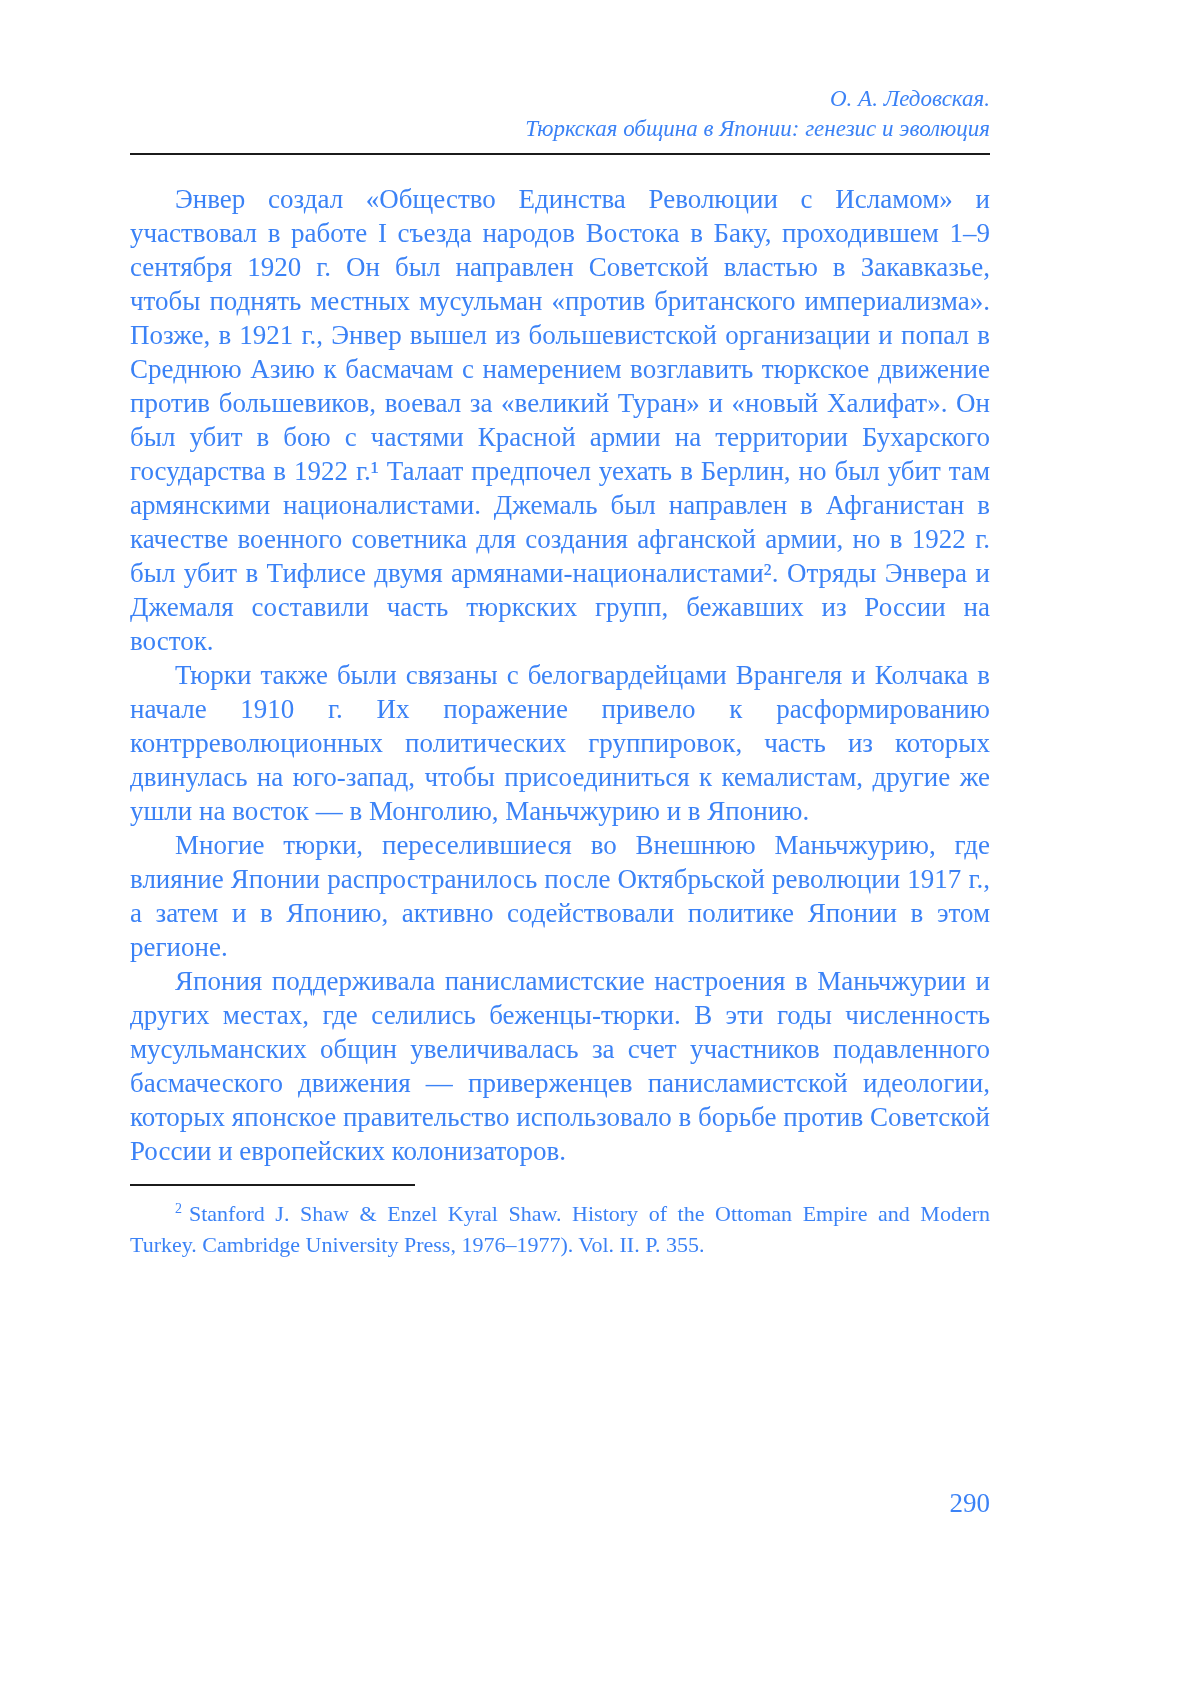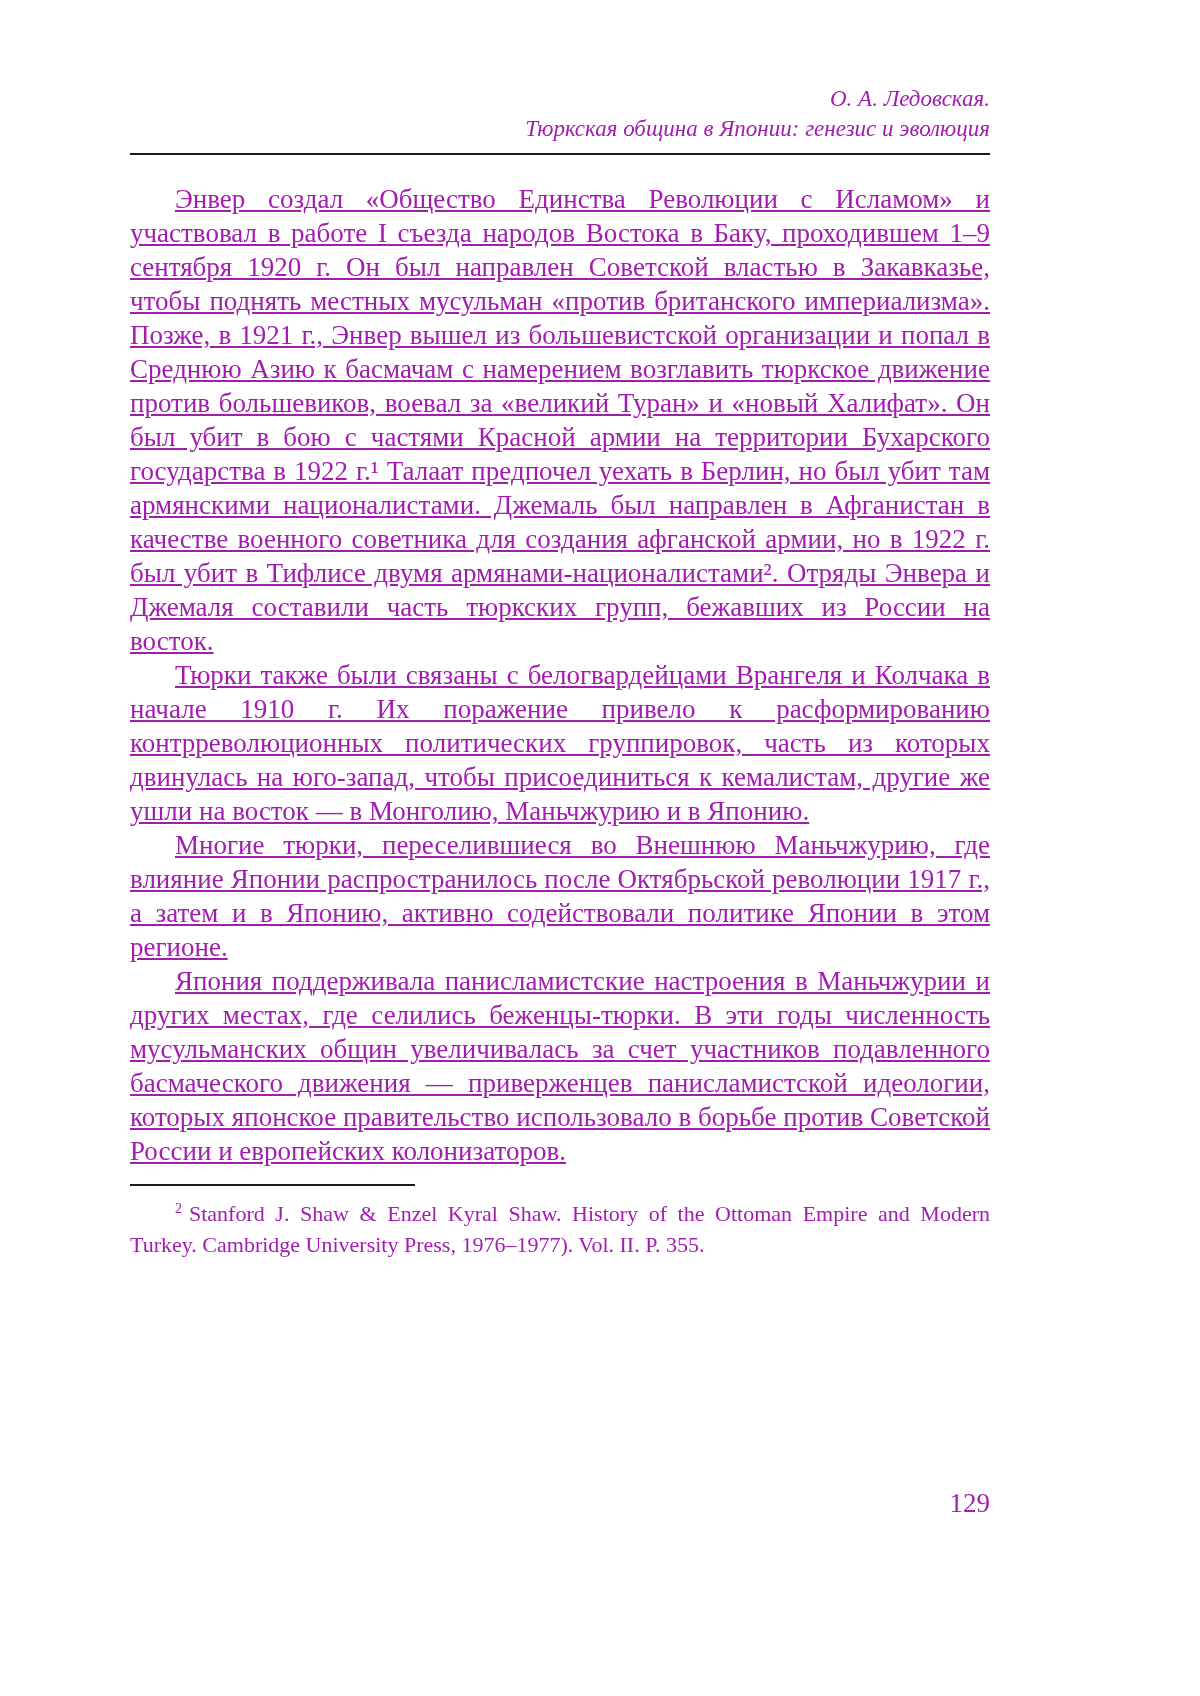--- a/index.html
+++ b/index.html
@@ -6,21 +6,21 @@
     margin: 0;
     padding: 0;
     background: #ffffff;
   }
   .page {
     position: relative;
     width: 1200px;
     height: 1696px;
     background: #ffffff;
     font-family: "Liberation Serif", serif;
-    color: #a21caf;
+    color: #3b82f6;
     overflow: hidden;
   }
   .content {
     position: absolute;
     left: 130px;
     top: 84px;
     width: 860px;
   }
   .running-head {
     text-align: right;
@@ -35,21 +35,20 @@
   }
   .body-text {
     margin-top: 27px;
     font-size: 27px;
     line-height: 34px;
     text-align: justify;
   }
   .para {
     margin: 0;
     text-indent: 45px;
-    text-decoration: underline;
   }
   .footnote-rule {
     width: 285px;
     height: 2px;
     background: #1b1b1b;
     margin-top: 16px;
     margin-bottom: 12px;
   }
   .footnotes {
     font-size: 22px;
@@ -98,14 +97,14 @@
     </div>
 
     <div class="footnote-rule"></div>
 
     <div class="footnotes">
       <p class="footnote"><sup>2</sup><span class="fn-italic">Stanford J.</span><span> Shaw &amp; Enzel Kyral Shaw. History of the Ottoman Empire and Modern Turkey. Cambridge University Press, 1976–1977). Vol. II. P. 355.</span></p>
     </div>
 
   </div>
 
-  <div class="page-number">129</div>
+  <div class="page-number">290</div>
 </div>
 
 </body></html>

